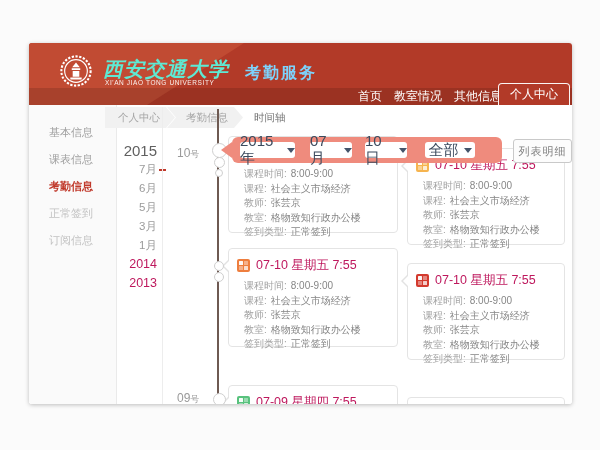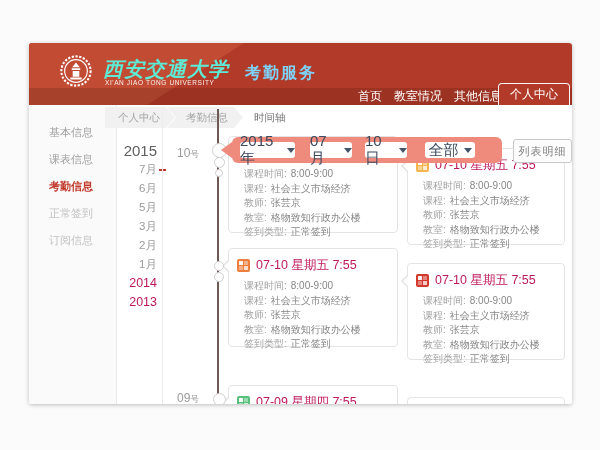--- a/index.html
+++ b/index.html
@@ -125,21 +125,20 @@
         <div class="t">考勤信息</div>
         <div class="t active">时间轴</div>
       </div>
 
       <div class="years">
         <div class="yrow y-big">2015</div>
         <div class="yrow y-mo">7月</div>
         <div class="yrow y-mo">6月</div>
         <div class="yrow y-mo">5月</div>
         <div class="yrow y-mo">3月</div>
-        <div class="yrow y-mo">2月</div>
         <div class="yrow y-mo">1月</div>
         <div class="yrow y-yr">2014</div>
         <div class="yrow y-yr">2013</div>
       </div>
       <div class="mo-tick"></div>
       <div class="years-div"></div>
 
       <div class="daymark" style="top:38px">
         <span class="num">10</span><span class="unit">号</span>
       </div>

